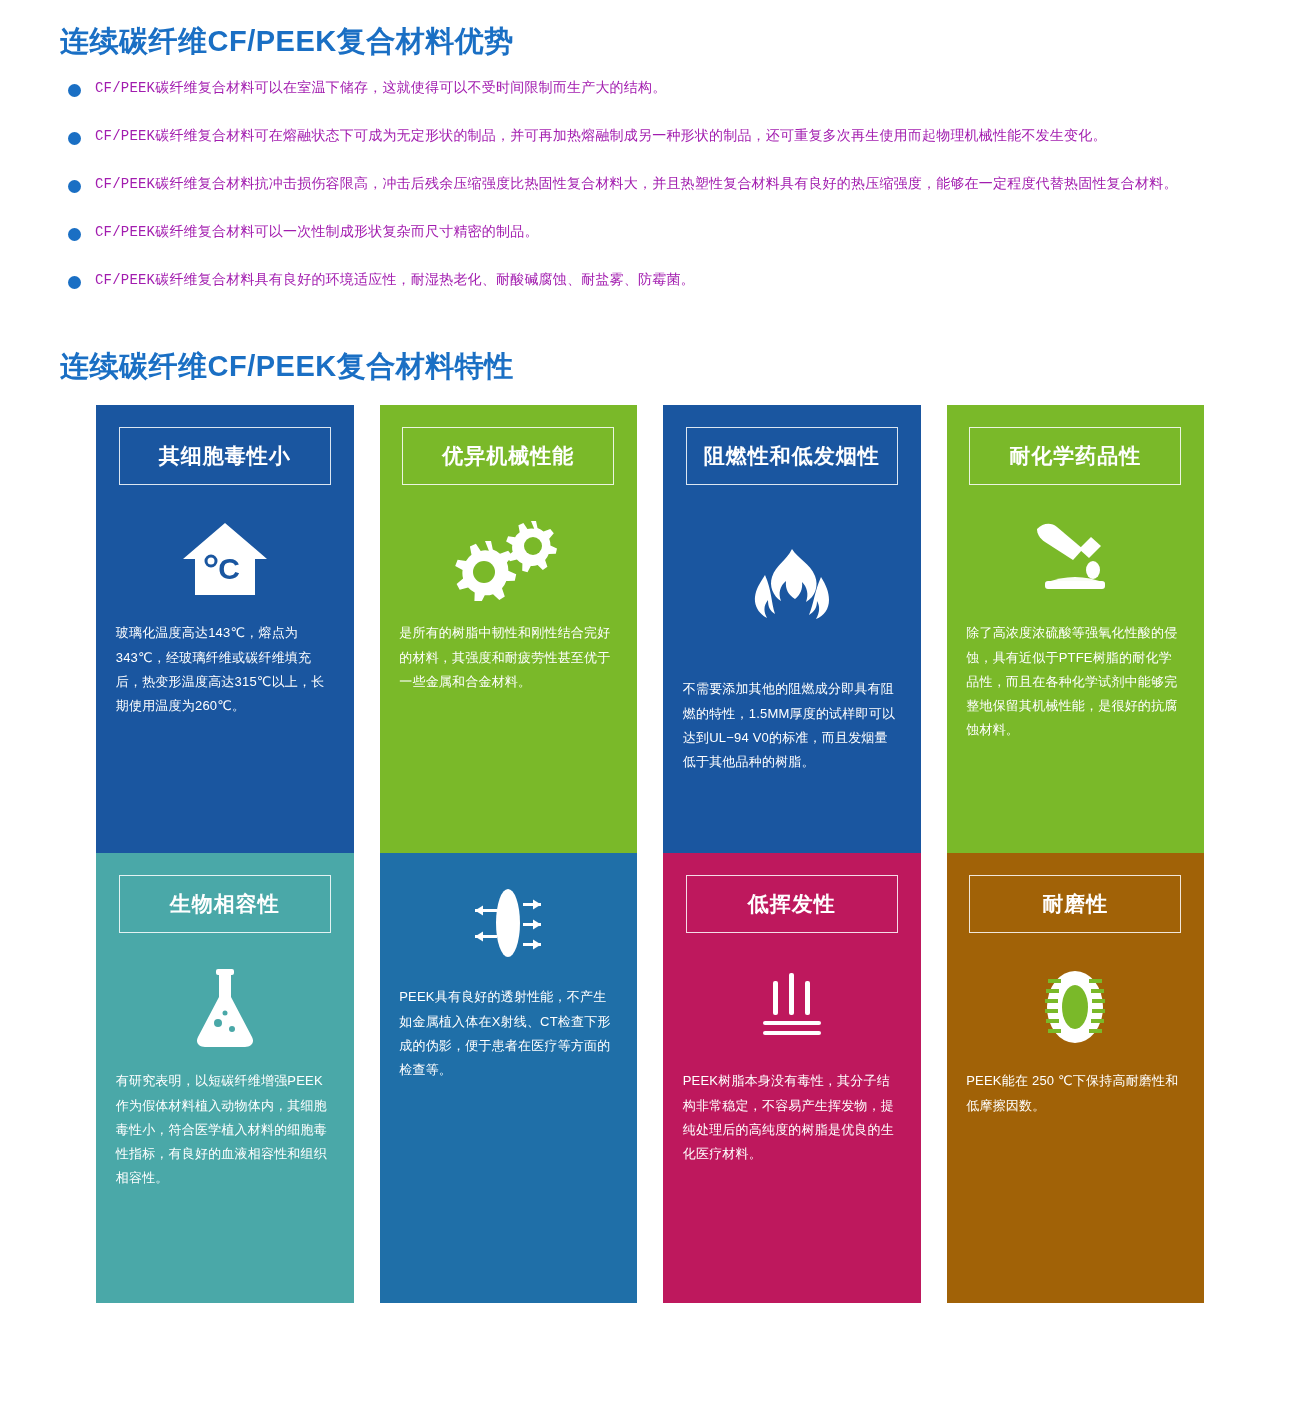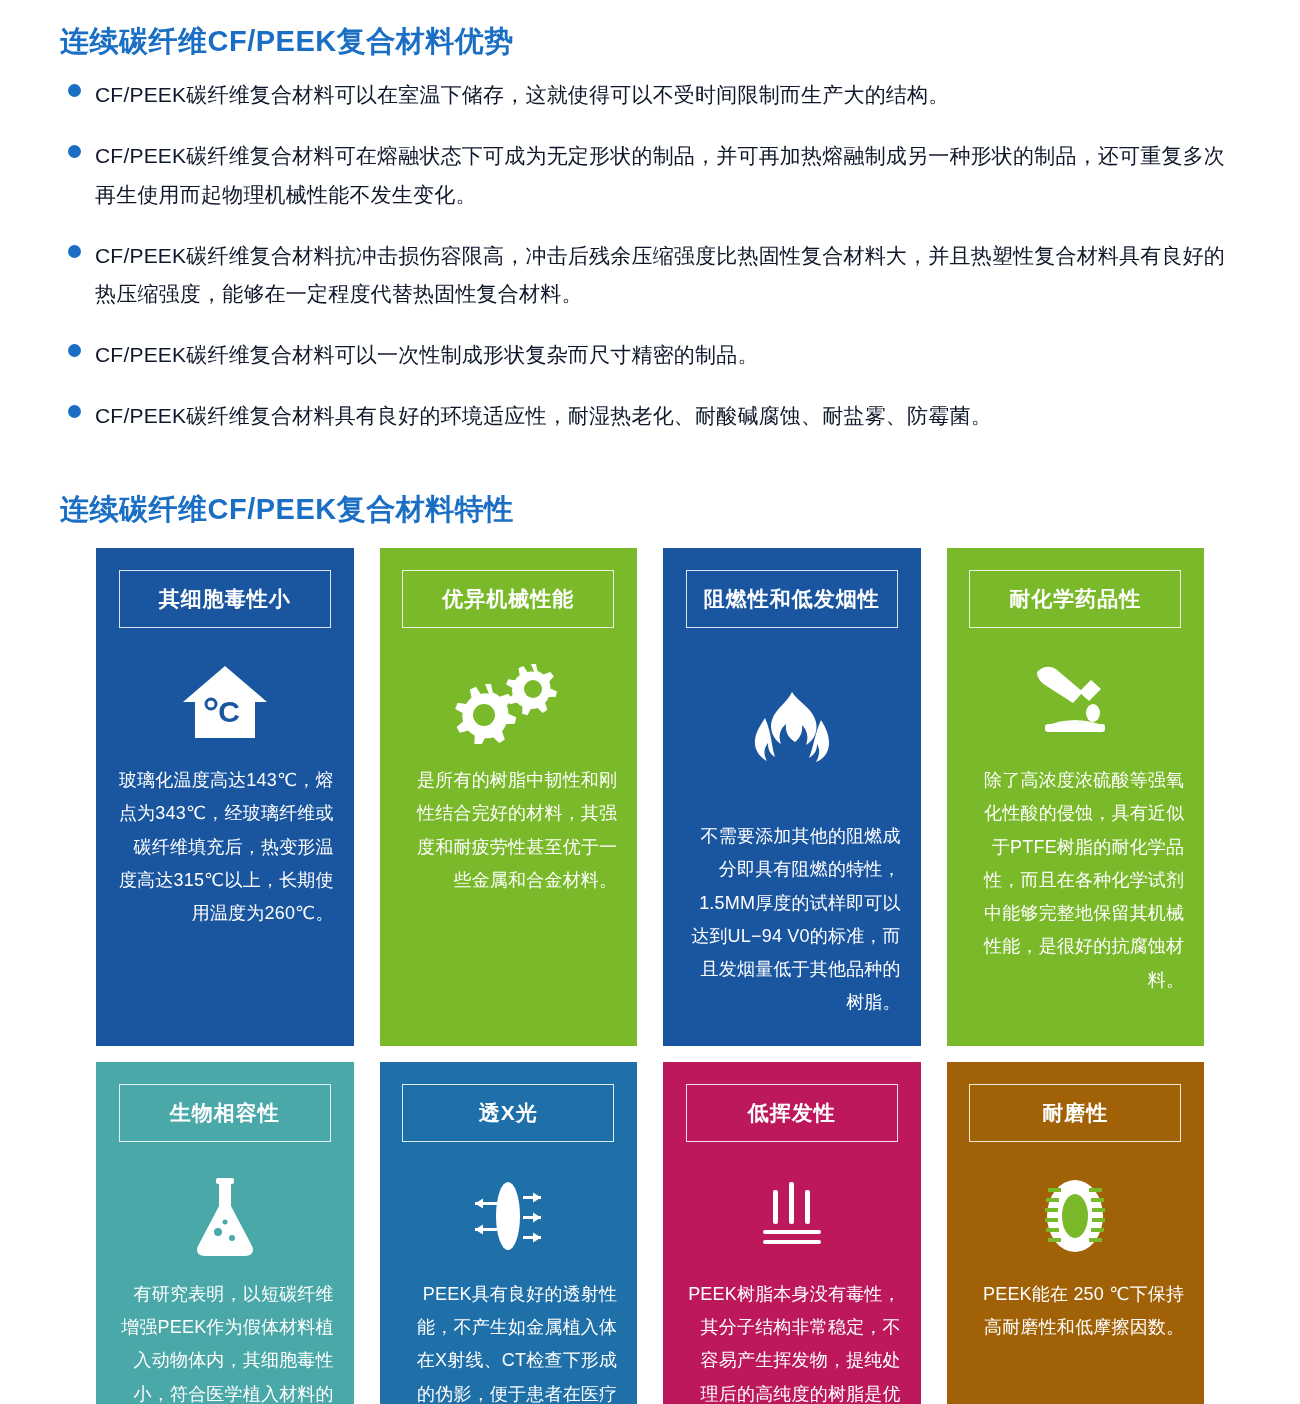--- a/index.html
+++ b/index.html
@@ -49,45 +49,46 @@
   .bullet-dot {
     width: 13px;
     height: 13px;
     border-radius: 50%;
     background: #1a6fc4;
     flex: 0 0 auto;
     margin-top: 8px;
     margin-right: 14px;
   }
   .bullet-text {
-    font-size: 21px;
+    font-size: 14px;
     line-height: 1.85;
-    color: #0f172a;
+    color: #a21caf;
     letter-spacing: 0.2px;
+    font-family: Liberation Mono, monospace;
   }
 
   
   .feature-grid {
     display: grid;
     grid-template-columns: repeat(4, 1fr);
     column-gap: 26px;
     row-gap: 0;
     padding-left: 36px;
     padding-right: 36px;
   }
   .feature-card {
     position: relative;
     padding: 22px 18px 26px 18px;
     box-sizing: border-box;
     display: flex;
     flex-direction: column;
     align-items: center;
   }
   .card-row-top { min-height: 448px; }
-  .card-row-bottom { min-height: 450px; margin-top: 16px; }
+  .card-row-bottom { min-height: 450px; }
 
   .card-title-box {
     border: 1.5px solid rgba(255,255,255,0.85);
     color: #ffffff;
     font-size: 21px;
     font-weight: bold;
     letter-spacing: 1px;
     padding: 14px 6px;
     width: 100%;
     max-width: 212px;
@@ -98,23 +99,23 @@
   .card-icon {
     height: 96px;
     display: flex;
     align-items: center;
     justify-content: center;
     margin-bottom: 14px;
   }
   .card-icon svg { display: block; }
   .card-desc {
     color: #ffffff;
-    font-size: 18px;
+    font-size: 13px;
     line-height: 1.85;
-    text-align: right;
+    text-align: left;
     letter-spacing: 0.2px;
     max-width: 218px;
   }
 </style>
 </head>
 <body>
 
 <div class="page">
 
   <h2 class="section-title">连续碳纤维CF/PEEK复合材料优势</h2>
@@ -213,21 +214,20 @@
             <circle cx="38" cy="58" r="4" fill="#4aa8a8"></circle>
             <circle cx="52" cy="64" r="3" fill="#4aa8a8"></circle>
             <circle cx="45" cy="48" r="2.5" fill="#4aa8a8"></circle>
           </g>
         </svg>
       </div>
       <div class="card-desc">有研究表明，以短碳纤维增强PEEK作为假体材料植入动物体内，其细胞毒性小，符合医学植入材料的细胞毒性指标，有良好的血液相容性和组织相容性。</div>
     </div>
 
     <div class="feature-card card-row-bottom" style="background:#1f6fa8;">
-      <div class="card-title-box">透X光</div>
       <div class="card-icon">
         <svg width="110" height="84" viewBox="0 0 110 84">
           <g fill="#ffffff">
             <ellipse cx="55" cy="42" rx="12" ry="34"></ellipse>
             <rect x="22" y="28" width="22" height="3"></rect>
             <path d="M22 29.5 l8-5 0 10z"></path>
             <rect x="22" y="54" width="22" height="3"></rect>
             <path d="M22 55.5 l8-5 0 10z"></path>
             <rect x="70" y="22" width="18" height="3"></rect>
             <path d="M88 23.5 l-8-5 0 10z"></path>

